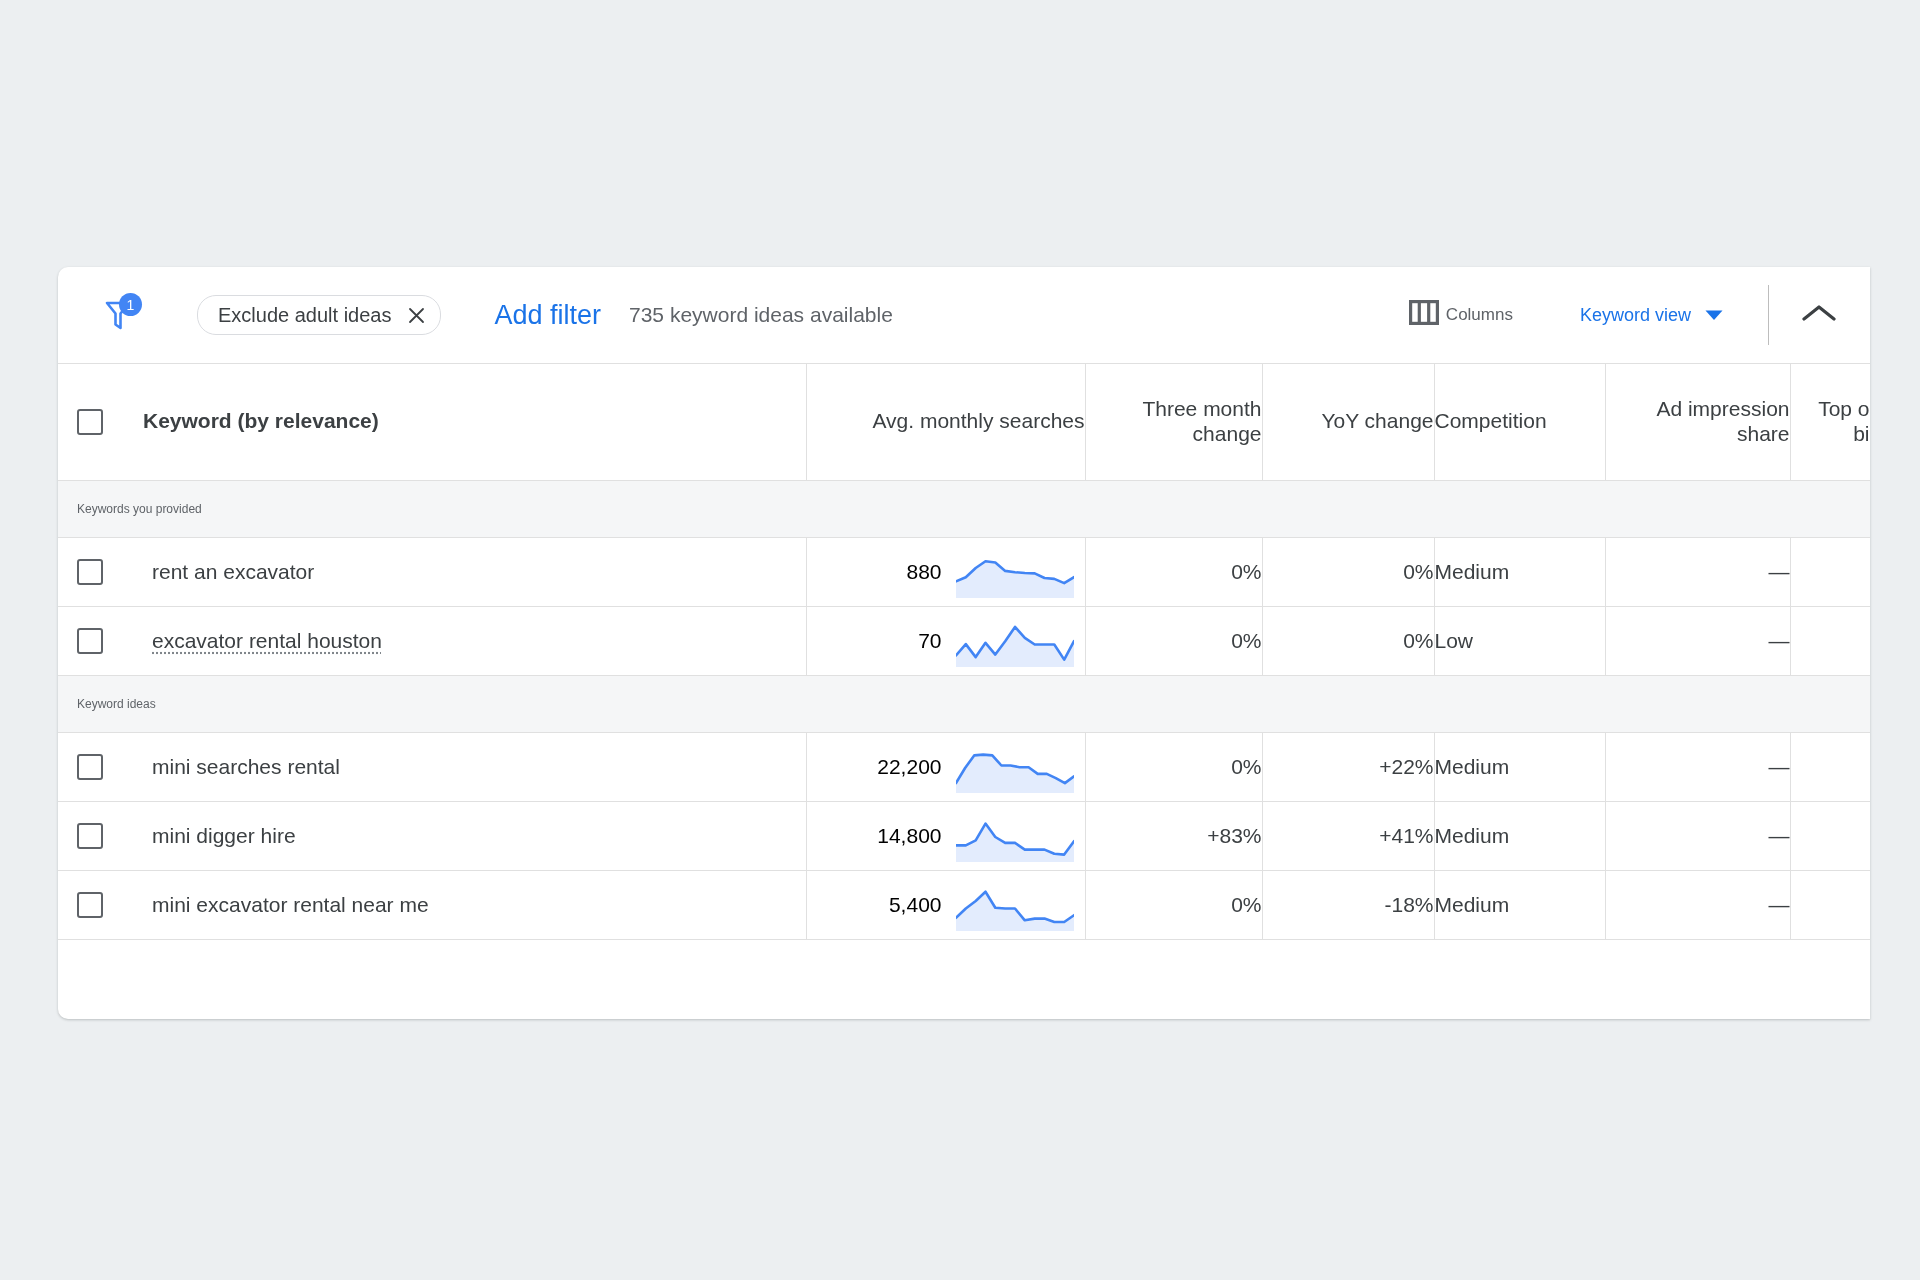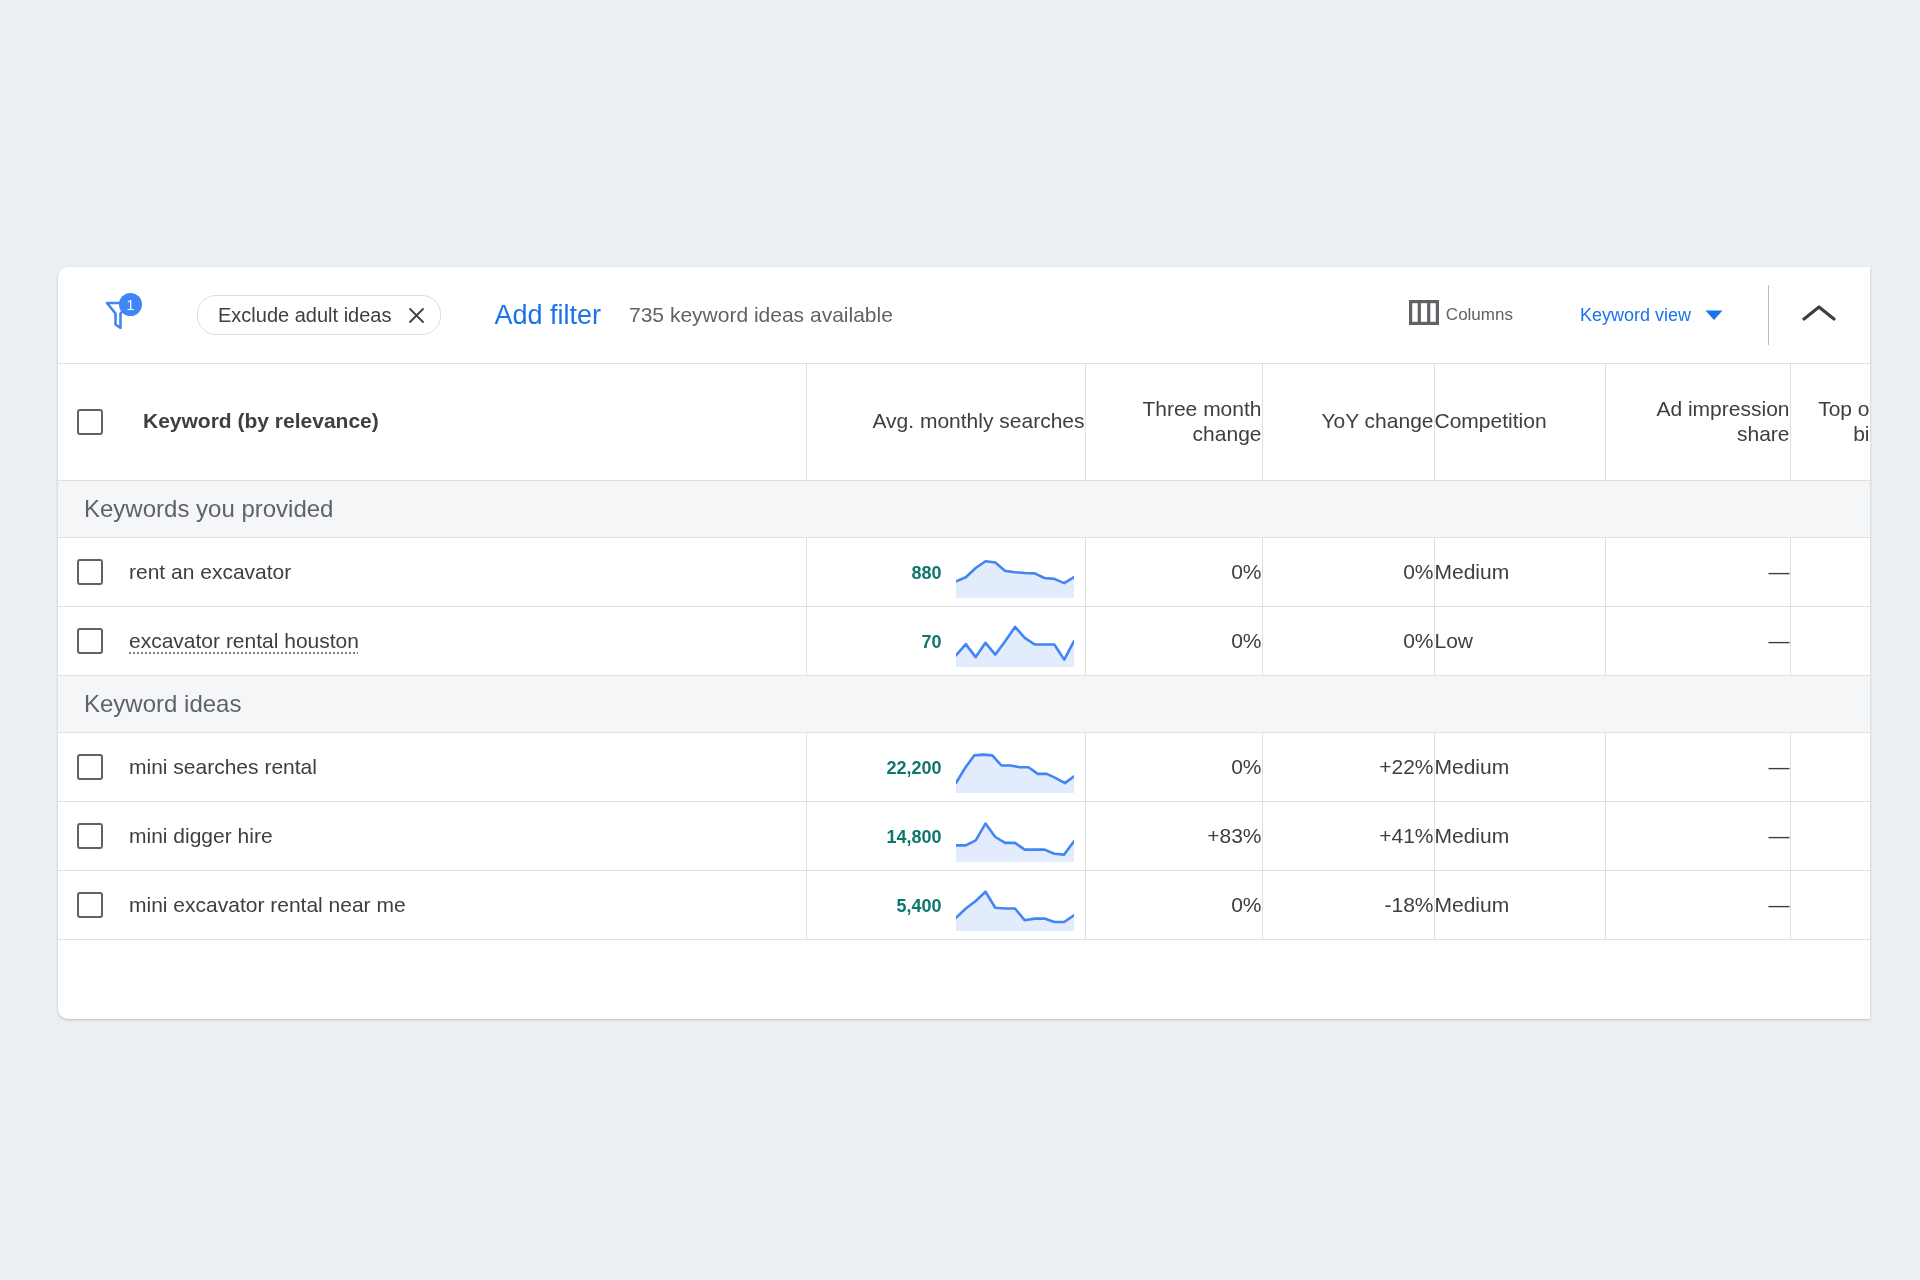--- a/index.html
+++ b/index.html
@@ -168,27 +168,27 @@
   .kw-label { margin-left: 26px; font-size: 21px; color: #3c4043; }
   th .kw-label { font-weight: 700; }
 
   tr.section-row td {
     background: #f5f6f7;
     height: 57px;
     border-right: none;
     border-bottom: 1px solid #e0e0e0;
   }
   .section-label {
-    padding-left: 26px;
+    padding-left: 19px;
     color: #5f6368;
-    font-size: 24px;
+    font-size: 12px;
   }
 
   tr.data-row td { height: 68px; vertical-align: middle; }
-  td.col-keyword .row-inner { display: flex; align-items: center; }
+  td.col-keyword .row-inner { display: flex; align-items: center; gap: 23px; }
   td.col-keyword .kw-label { color: #3c4043; }
   .kw-label.dotted {
     text-decoration: underline;
     text-decoration-style: dotted;
     text-decoration-color: #80868b;
     text-underline-offset: 5px;
   }
 
   td.num {
     text-align: right;
@@ -205,25 +205,24 @@
   td.dash { text-align: right; padding-right: 18px; color: #3c4043; font-size: 21px; }
 
   
   td.col-avg .avg-inner {
     display: flex;
     align-items: flex-end;
     justify-content: flex-end;
     height: 68px;
   }
   .avg-number {
-    font-size: 18px;
-    color: #0f766e;
+    font-size: 21px;
+    color: #000000;
     padding-bottom: 22px;
     white-space: nowrap;
-    font-weight: bold;
   }
   .spark {
     width: 118px;
     height: 50px;
     margin-left: 14px;
     margin-right: 11px;
     margin-bottom: 8px;
     flex: none;
     display: block;
   }

